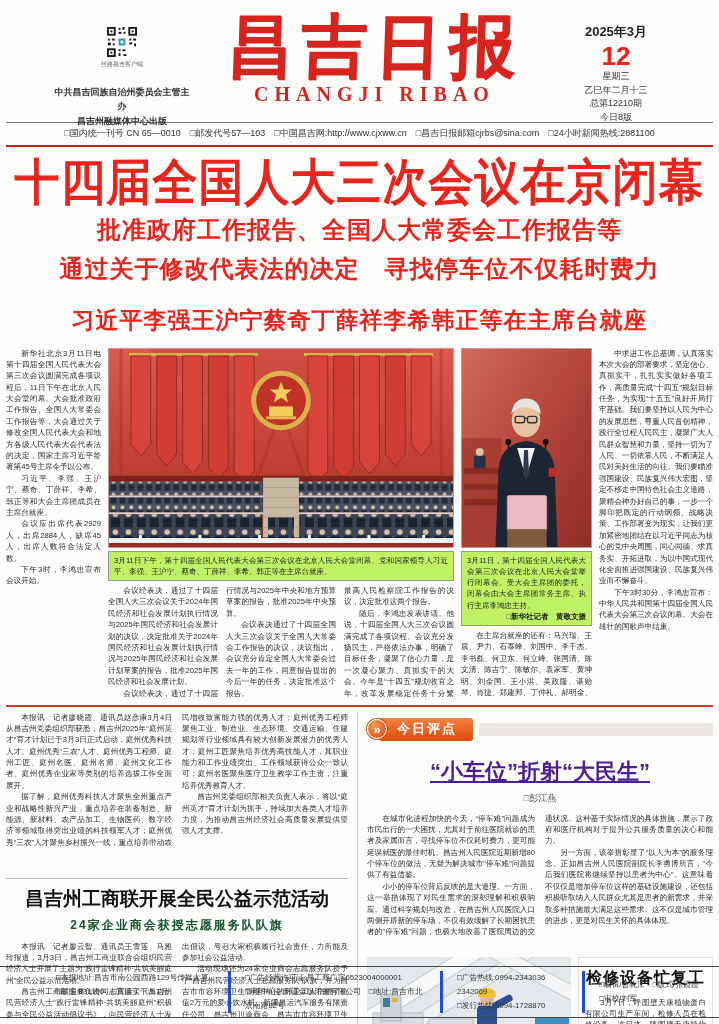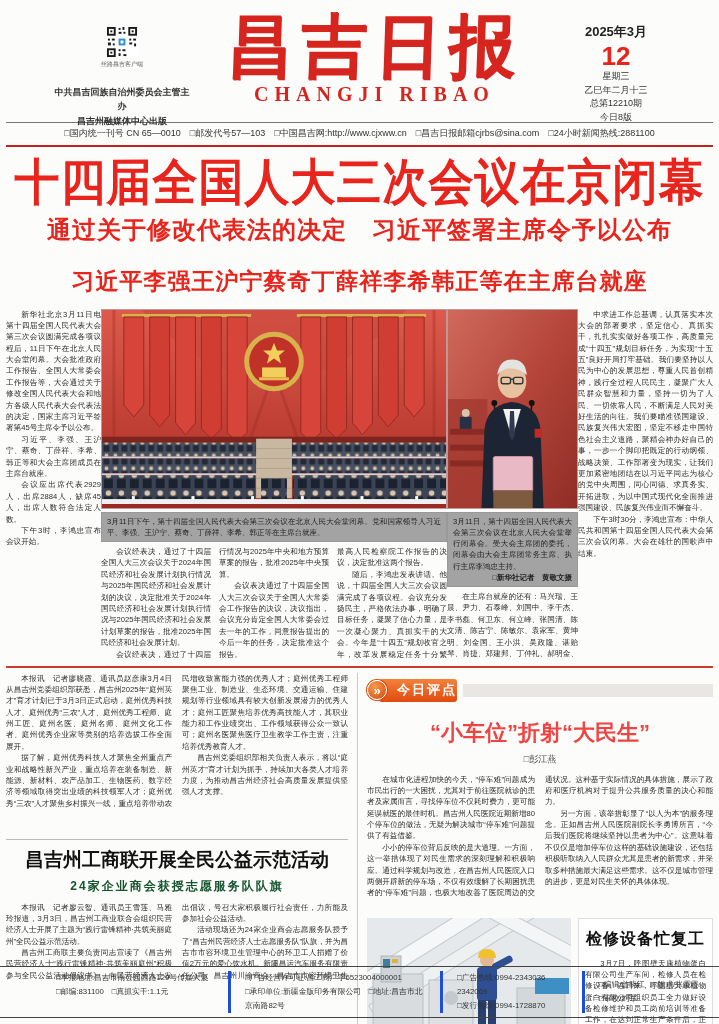--- a/index.html
+++ b/index.html
@@ -41,28 +41,28 @@
   .h-main {
     font-size:45px; font-weight:900; color:#e8241d; letter-spacing:1px;
     transform:scaleY(1.1); line-height:1.1;
   }
   .h-sub { font-size:24px; font-weight:bold; color:#e8241d; margin-top:7px; letter-spacing:1px; }
   .h-sub3 {
     font-family:"Liberation Serif",serif; font-size:23px; font-weight:bold;
     color:#e8241d; margin-top:20px; letter-spacing:1px;
   }
   
-  .main-story { display:flex; margin:6px 6px 0; height:350px; }
+  .main-story { display:flex; gap:7px; margin:6px 6px 0; height:350px; }
   .bodytext { font-size:7.6px; line-height:1.5; text-align:justify; color:#2b2b2b; overflow:hidden; }
   .bodytext p { text-indent:2em; margin:0; }
   .col-a { width:95px; }
   .center-col { width:346px; display:flex; flex-direction:column; }
   .photo-frame { border:1px solid #b99; }
   .photo1 { height:200px; }
-  .cap-box { border:1px solid #999; margin-top:3px; padding:3px 5px; font-size:7.5px; line-height:1.5; text-align:justify; background:#a3a3a3; }
+  .cap-box { border:1px solid #999; margin-top:3px; padding:3px 5px; font-size:7.5px; line-height:1.5; text-align:justify; background:#bef264; }
   .cap-credit { text-align:right; font-weight:bold; }
   .under-text { flex:1; margin-top:4px; column-count:3; column-gap:8px; }
   .col-p2 { width:131px; display:flex; flex-direction:column; }
   .photo2 { height:200px; }
   .under-text2 { flex:1; margin-top:4px; }
   .col-d { flex:1; }
   .red-rule { border-top:2px solid #cf3a2b; margin:7px 6px 5px; }
   
   .midband { display:flex; margin:0 6px; }
   .mb-left { width:352px; border-right:1px solid #ccc; padding-right:9px; }
@@ -76,25 +76,25 @@
   .mb-right { flex:1; padding-left:9px; }
   .badge-row { display:flex; align-items:center; margin-top:6px; }
   .badge-circle {
     width:20px; height:20px; border-radius:50%; z-index:2;
     background:radial-gradient(circle at 35% 30%, #f59b4d, #d9470e);
     color:#fff; font-weight:900; font-size:13px; line-height:19px; text-align:center;
     border:1px solid #fff; box-shadow:0 0 0 1px #d9470e;
   }
   .badge-label {
     background:linear-gradient(#f4813c,#e04a0e); color:#fff; font-weight:bold;
-    font-size:13px; padding:2px 0 3px 18px; border-radius:3px; margin-left:-8px; z-index:1;
+    font-size:13px; padding:2px 16px 3px 18px; border-radius:3px; margin-left:-8px; z-index:1;
     letter-spacing:2px;
   }
   .badge-bar { flex:1; height:13px; background:#e9e6e3; margin-left:6px; }
-  .art3-title { font-size:22px; font-weight:900; text-align:center; color:#ef4444; margin:16px 0 5px; }
+  .art3-title { font-size:22px; font-weight:900; text-align:center; color:#4c1d95; margin:16px 0 5px;text-decoration:underline; }
   .art3-byline { font-size:9px; text-align:center; color:#444; margin-bottom:8px; }
   .art3-body { height:136px; }
   .photo-story { display:flex; margin-top:8px; gap:7px; }
   .photo3 { width:204px; height:133px; }
   .ps-text { flex:1; border:1px solid #ddd; padding:6px 6px 4px; background:#fff; }
   .ps-title { font-size:16px; font-weight:900; text-align:center; color:#111; margin:4px 0 8px; letter-spacing:1px; }
   .ps-body { font-size:7.6px; }
   
   .footer {
     position:absolute; left:0; right:0; bottom:6px;
@@ -169,21 +169,22 @@
       <div class="d-small">乙巳年二月十三</div>
       <div class="d-small">总第12210期</div>
       <div class="d-small">今日8版</div>
     </div>
   </div>
 
   <div class="infobar">□国内统一刊号 CN 65—0010　□邮发代号57—103　□中国昌吉网:http://www.cjxww.cn　□昌吉日报邮箱cjrbs@sina.com　□24小时新闻热线:2881100</div>
 
   <div class="lead-heads">
     <div class="h-main">十四届全国人大三次会议在京闭幕</div>
-    <div class="h-sub">通过关于修改代表法的决定　习近平签署主席令予以公布</div>
+    <div class="h-sub">批准政府工作报告、全国人大常委会工作报告等</div>
+    <div class="h-sub">通过关于修改代表法的决定　寻找停车位不仅耗时费力</div>
     <div class="h-sub3">习近平李强王沪宁蔡奇丁薛祥李希韩正等在主席台就座</div>
   </div>
 
   <div class="main-story">
     <div class="col-a bodytext">
         <p>新华社北京3月11日电　第十四届全国人民代表大会第三次会议圆满完成各项议程后，11日下午在北京人民大会堂闭幕。大会批准政府工作报告、全国人大常委会工作报告等，大会通过关于修改全国人民代表大会和地方各级人民代表大会代表法的决定，国家主席习近平签署第45号主席令予以公布。</p>
         <p>习近平、李强、王沪宁、蔡奇、丁薛祥、李希、韩正等和大会主席团成员在主席台就座。</p>
         <p>会议应出席代表2929人，出席2884人，缺席45人，出席人数符合法定人数。</p>
         <p>下午3时，李鸿忠宣布会议开始。</p>
       </div>

